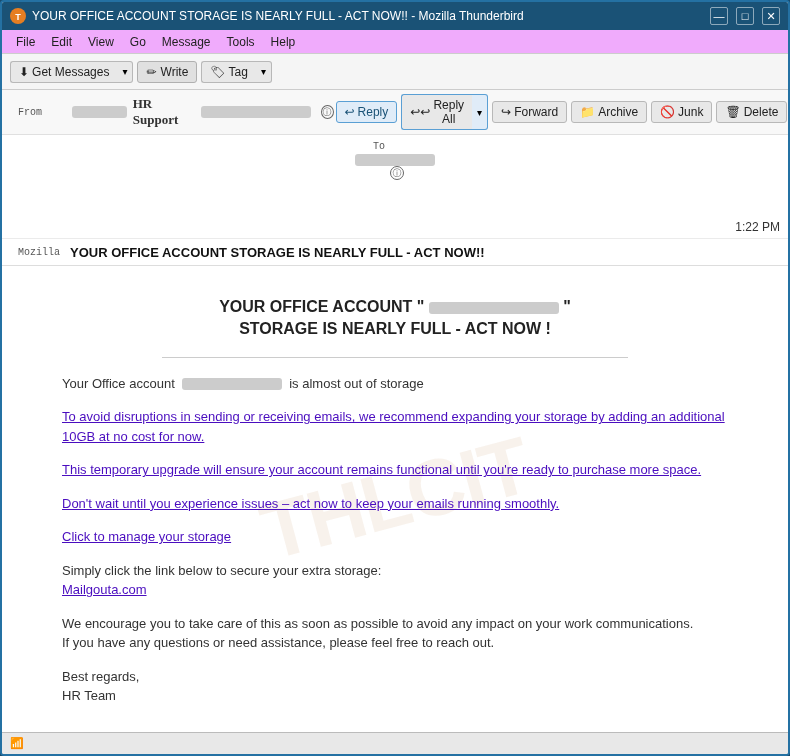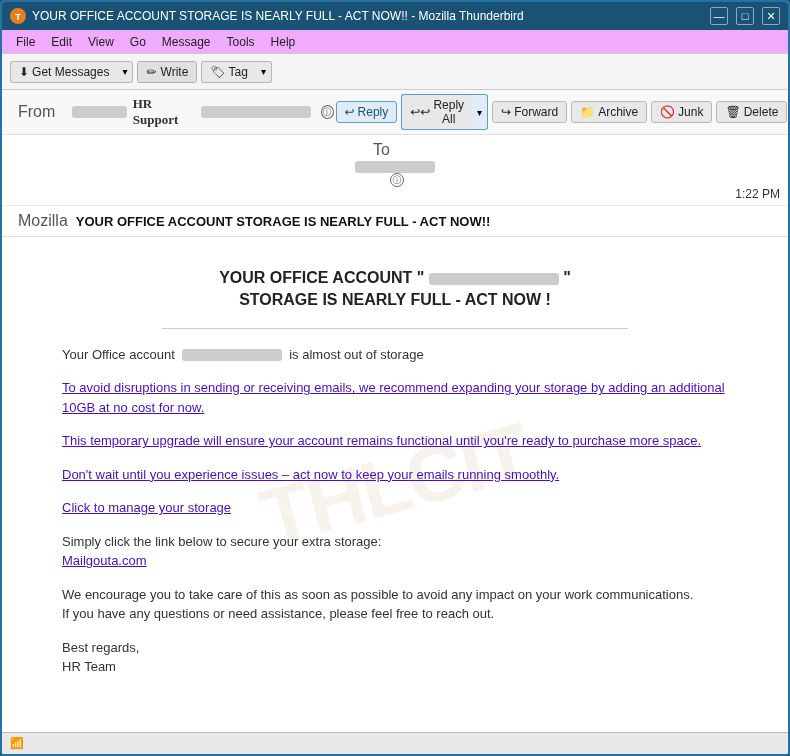--- a/index.html
+++ b/index.html
@@ -123,23 +123,24 @@
     .email-toolbar {
       display: flex;
       align-items: center;
       padding: 4px 8px;
       border-bottom: 1px solid #e0e0e0;
       background: #f8f8f8;
       gap: 2px;
     }
     .header-label {
       color: #555;
-      font-size: 16px;
+      font-size: 10px;
       padding: 2px 8px;
       min-width: 60px;
+      font-family: Liberation Mono, monospace;
     }
     .header-row {
       display: flex;
       align-items: center;
       padding: 4px 8px;
       border-bottom: 1px solid #ebebeb;
       min-height: 26px;
       flex-direction: column;
     }
     .subject-row {
@@ -276,20 +277,21 @@
       align-items: center;
       padding: 0 8px;
       font-size: 11px;
       color: #555;
       flex-shrink: 0;
     }
     .time-display {
       margin-left: auto;
       font-size: 12px;
       color: #333;
+      margin-top: 40px;
     }
     .info-icon {
       display: inline-flex;
       align-items: center;
       justify-content: center;
       width: 14px;
       height: 14px;
       border-radius: 50%;
       border: 1px solid #666;
       font-size: 9px;

